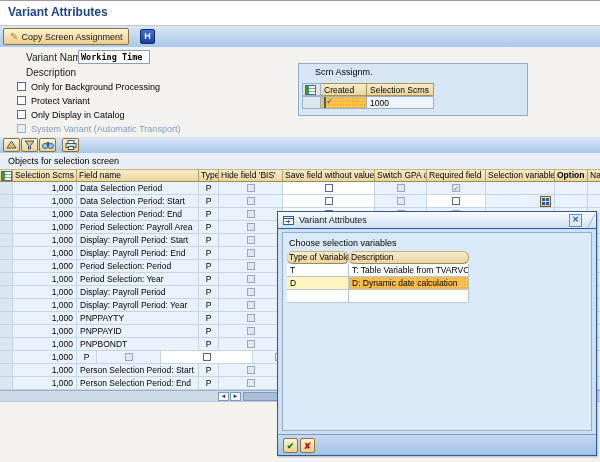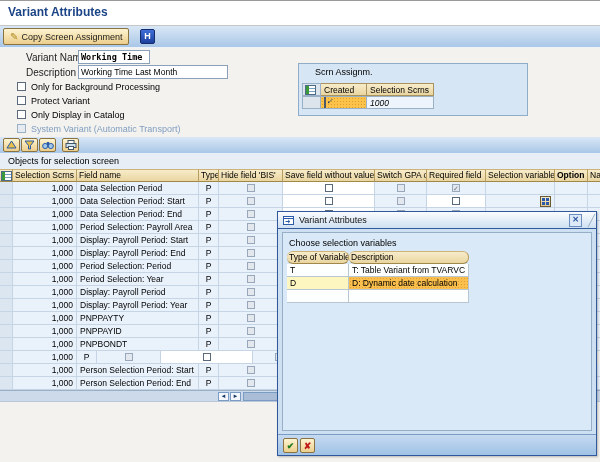--- a/index.html
+++ b/index.html
@@ -131,21 +131,20 @@
     <button class="sapbtn copy-btn">
       <span class="pencil">✎</span>
       <span>Copy Screen Assignment</span>
     </button>
     <button class="h-btn">H</button>
   </div>
 
   <span class="flabel" style="left:4px;top:51px;">Variant Name</span>
   <div class="fieldbox mono" style="left:78px;top:49px;width:72px;height:14px;">Working Time</div>
   <span class="flabel" style="left:4px;top:66px;">Description</span>
-  <div class="fieldbox" style="left:78px;top:64px;width:150px;height:14px;">Working Time Last Month</div>
 
   <div class="ckrow" style="top:80px;">
     <span class="cb"></span>
     <span class="cklabel">Only for Background Processing</span>
   </div>
   <div class="ckrow" style="top:94px;">
     <span class="cb"></span>
     <span class="cklabel">Protect Variant</span>
   </div>
   <div class="ckrow" style="top:108px;">
@@ -162,21 +161,21 @@
     <div class="srow" style="top:19px;">
       <span class="scell first grayblue" style="width:19px;height:13px;padding:1px 2px;"><svg width="11" height="10" viewBox="0 0 11 10">
             <rect x="0.5" y="0.5" width="10" height="9" fill="#fff" stroke="#4a6a8a"></rect>
             <rect x="1" y="1" width="3" height="8" fill="#3a9a3a"></rect>
             <line x1="4" y1="3.5" x2="10" y2="3.5" stroke="#7aa0c0"></line>
             <line x1="4" y1="6.5" x2="10" y2="6.5" stroke="#7aa0c0"></line>
           </svg></span>
       <span class="scell beige" style="width:46px;height:13px;">Created</span>
       <span class="scell beige" style="width:67px;height:13px;">Selection Scrns</span>
     </div>
-    <div class="srow" style="top:32px;font-style:italic;">
+    <div class="srow" style="top:32px;">
       <span class="scell first grayblue" style="width:19px;height:13px;"></span>
       <span class="scell focuscell" style="width:46px;height:13px;"><span class="scrn-cb chk"></span></span>
       <span class="scell lightblue" style="width:67px;height:13px;">1000</span>
     </div>
   </div>
 
   <div class="toolbar2">
     <button class="iconbtn" style="left:3px;">
       <svg width="11" height="10" viewBox="0 0 11 10">
           <polygon points="5.5,1 10,8 1,8" fill="#e8c14a" stroke="#2a5aa8" stroke-width="1"></polygon>
@@ -594,21 +593,21 @@
     <div class="pop-panel">
       <span class="pop-prompt">Choose selection variables</span>
       <div class="pop-table">
         <div class="thead">
           <div class="th" style="width:62px;">Type of Variable</div>
           <div class="th" style="width:120px;">Description</div>
         </div>
         <div class="tbody">
             <div class="tr">
               <div class="td" style="width: 62px;">T</div>
-              <div class="td" style="width: 120px;">T: Table Variant from TVARVC</div>
+              <div class="td" style="width: 120px;">T: Table Variable from TVARVC</div>
             </div>
             <div class="tr">
               <div class="td sel-type" style="width: 62px;">D</div>
               <div class="td sel-desc" style="width: 120px;">D: Dynamic date calculation</div>
             </div>
             <div class="tr">
               <div class="td" style="width: 62px;"></div>
               <div class="td" style="width: 120px;"></div>
             </div>
           </div>

